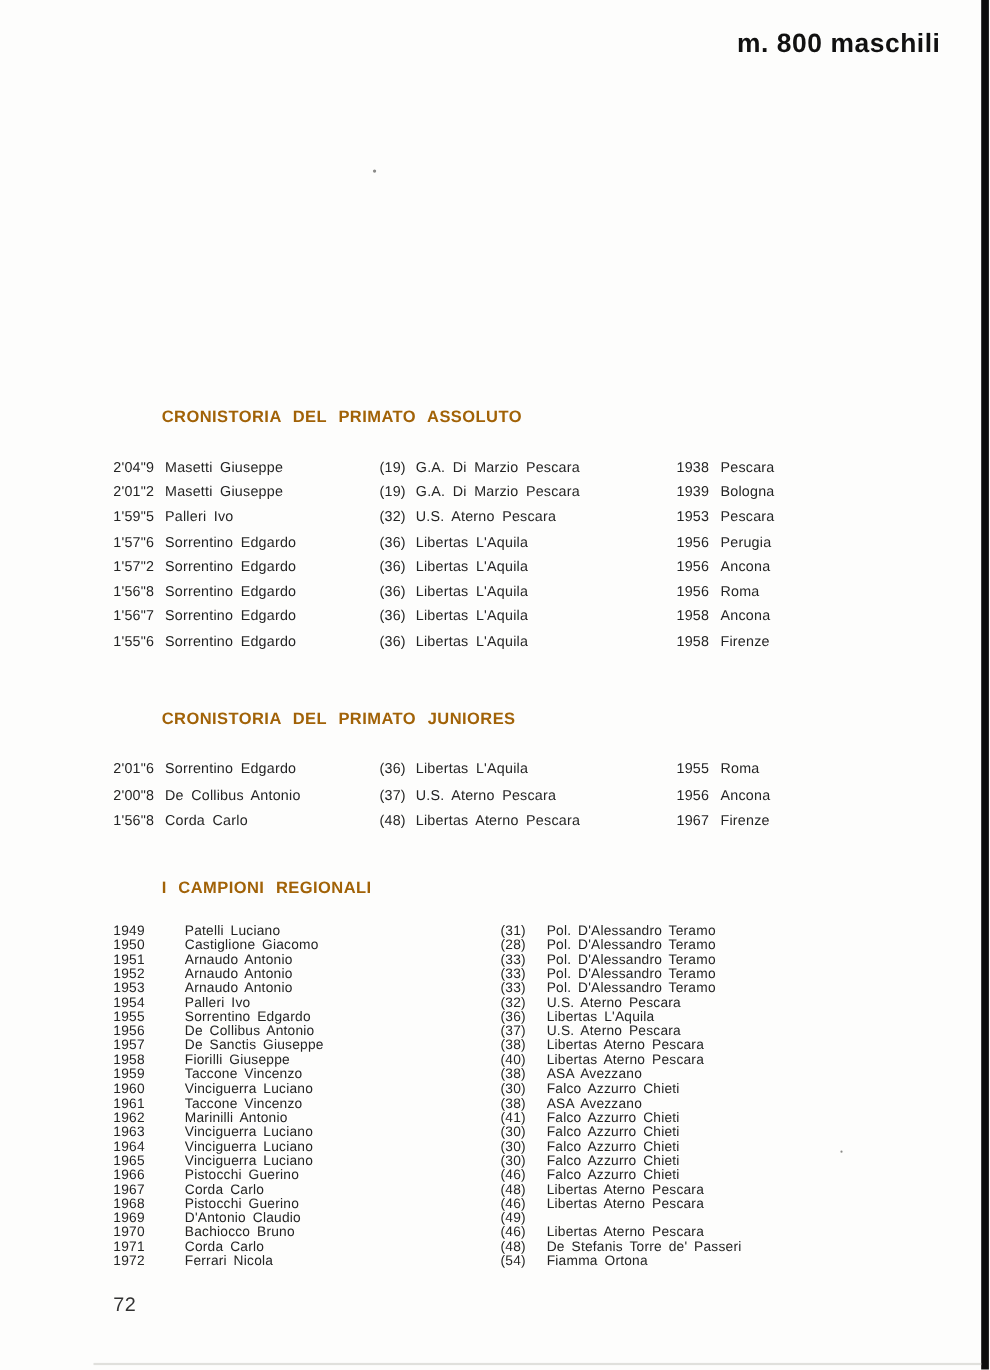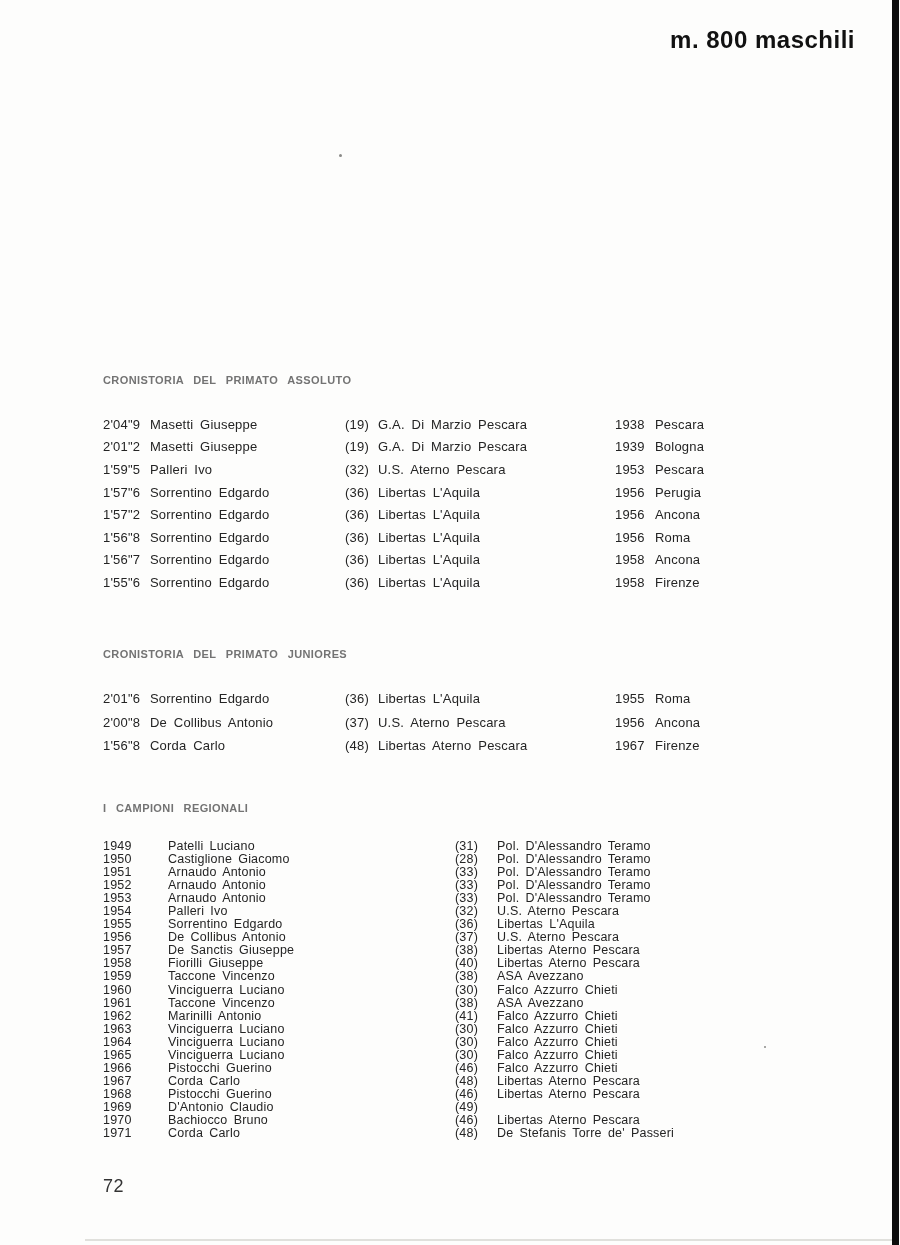--- a/index.html
+++ b/index.html
@@ -59,27 +59,28 @@
   .section {
     position: absolute;
     left: 103px;
     right: 48px;
   }
   .sec-assoluto  { top: 371px; }
   .sec-juniores  { top: 645px; }
   .sec-regionali { top: 799px; }
 
   .section-heading {
-    font-size: 11px;
+    font-size: 15px;
     font-weight: 700;
     letter-spacing: 0.4px;
     word-spacing: 6px;
-    color: #737373;
+    color: #a16207;
     line-height: 18px;
     white-space: nowrap;
+    margin-left: 44px;
   }
 
   
   .rec-table { margin-top: 24px; }
   .rec-row {
     display: grid;
     grid-template-columns: 47px 195px 33px 237px 40px auto;
     align-items: center;
     height: 22.6px;
     font-size: 13px;
@@ -390,16 +391,22 @@
         <span>Libertas Aterno Pescara</span>
       </div>
 
       <div class="champ-row">
         <span>1971</span>
         <span>Corda Carlo</span>
         <span>(48)</span>
         <span>De Stefanis Torre de' Passeri</span>
       </div>
 
+      <div class="champ-row">
+        <span>1972</span>
+        <span>Ferrari Nicola</span>
+        <span>(54)</span>
+        <span>Fiamma Ortona</span>
+      </div>
     </div>
 </div>
 
 <div class="page-number">72</div>
 
 </body></html>

